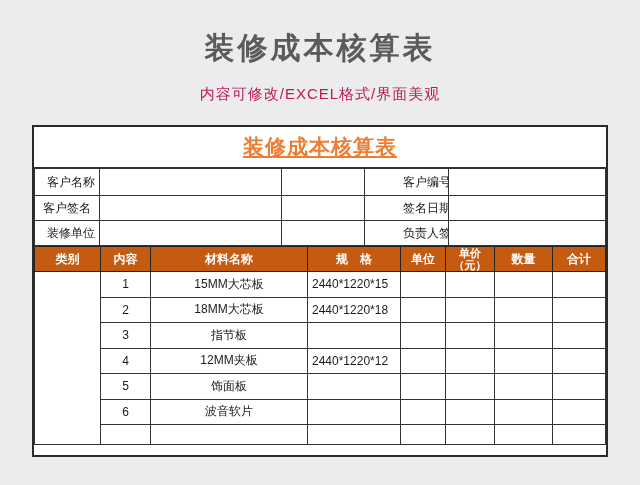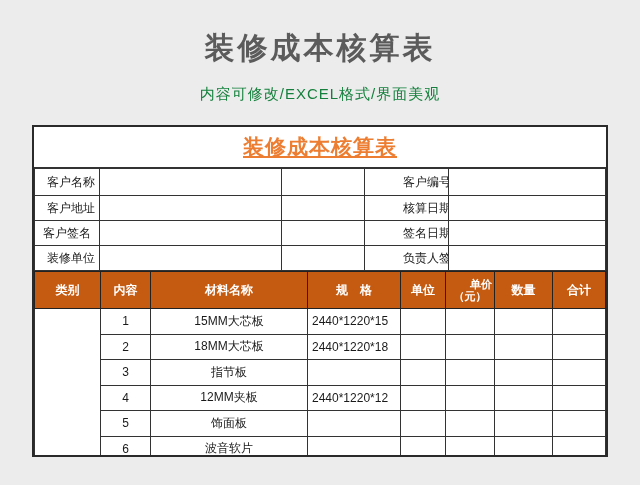--- a/index.html
+++ b/index.html
@@ -15,21 +15,21 @@
     padding-top:28px;
     font-size:30px;
     font-weight:bold;
     color:#5B5B5B;
     letter-spacing:3px;
   }
   .page-subtitle {
     text-align:center;
     margin-top:16px;
     font-size:15px;
-    color:#15803d;
+    color:#be185d;
     letter-spacing:1px;
   }
   .card {
     position:absolute;
     left:32px; top:125px;
     width:576px; height:332px;
     box-sizing:border-box;
     background:#FFFFFF;
     border:2px solid #2A2A2A;
     overflow:hidden;
@@ -61,26 +61,26 @@
   .info-table tr:first-child { height:27px; }
   .info-label { text-align:right; font-weight:normal; }
   .info-label.center { text-align:center; }
   .info-right-label { text-align:center;padding-left:38px; }
   
   .data-table th {
     background:#C55A11;
     color:#FFFFFF;
     font-weight:bold;
     border:1px solid #222;
-    height:37px;
+    height:25px;
     text-align:center;
     padding:0 2px;
   }
   .data-table th .sub { display:block; font-size:11px; line-height:1; }
-  .data-table th .l1  { display:block; font-size:11px; line-height:1.1;text-align:right; }
+  .data-table th .l1  { display:block; font-size:11px; line-height:1.1; }
   .data-table td { height:25px; }
   .data-table tr.item-row { height:25.5px; }
   .cell-no   { text-align:center; }
   .cell-name { text-align:center; }
   .cell-spec { text-align:left; }
   .partial-row td { height:20px; }
 </style>
 </head>
 <body>
 
@@ -100,27 +100,20 @@
         <col style="width:83px">
         <col style="width:84px">
         <col>
     </colgroup>
     <tbody>
         <tr>
       <td class="info-label">客户名称</td>
       <td></td>
       <td></td>
       <td class="info-right-label">客户编号</td>
-      <td></td>
-    </tr>
-    <tr>
-      <td class="info-label">客户地址</td>
-      <td></td>
-      <td></td>
-      <td class="info-right-label">核算日期</td>
       <td></td>
     </tr>
     <tr>
       <td class="info-label center">客户签名</td>
       <td></td>
       <td></td>
       <td class="info-right-label">签名日期</td>
       <td></td>
     </tr>
     <tr>

